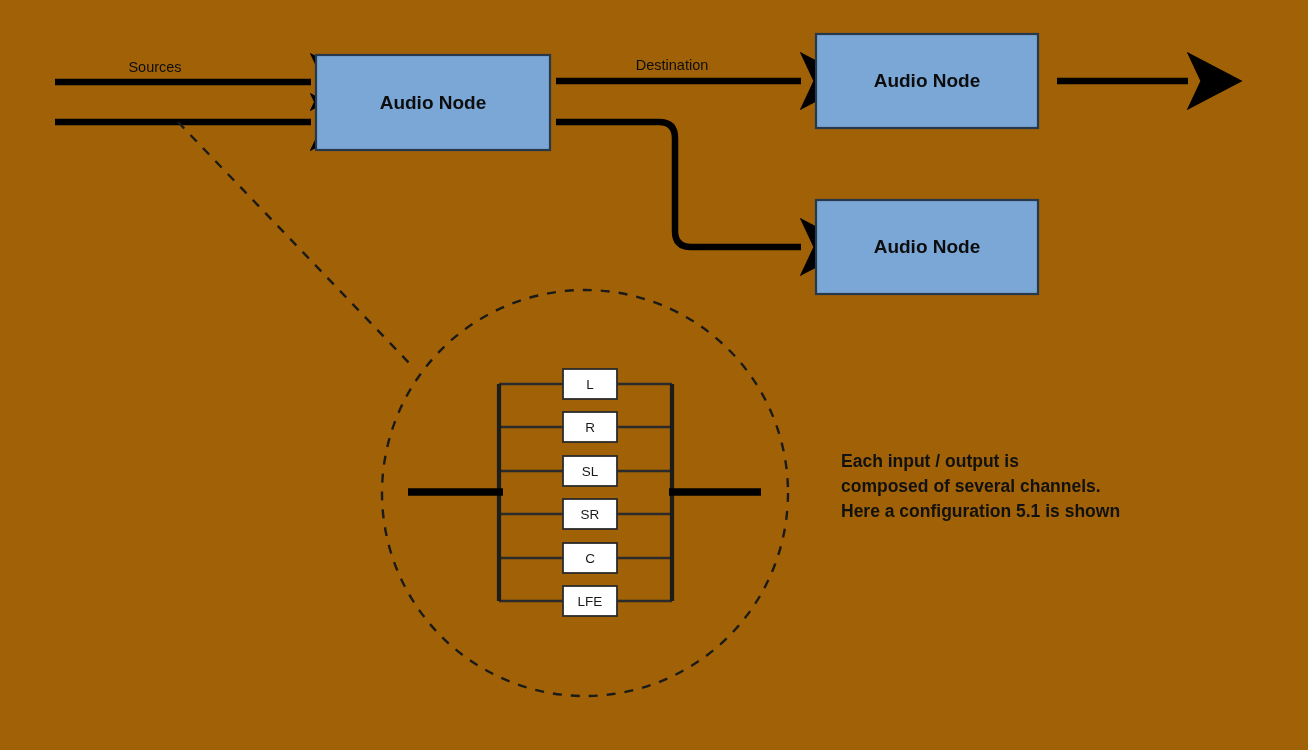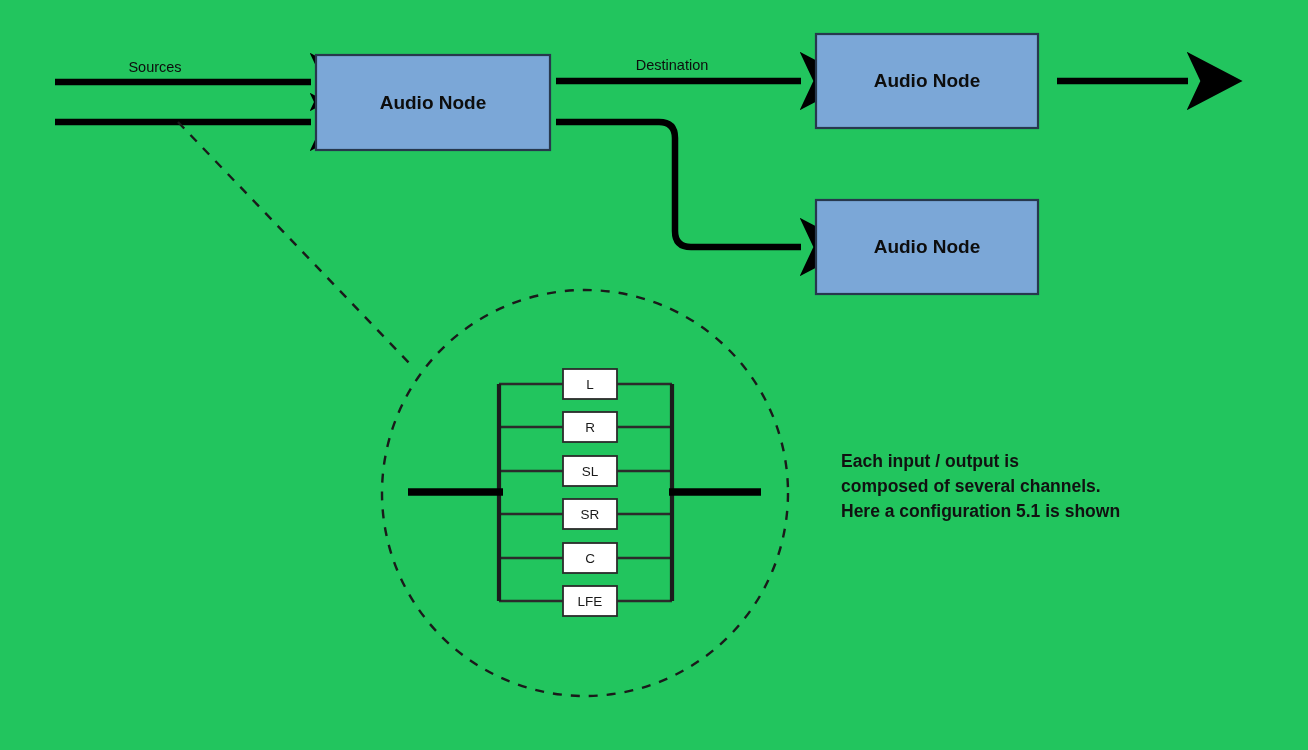--- a/index.html
+++ b/index.html
@@ -7,21 +7,21 @@
     padding: 0;
     background: #ffffff;
   }
   body {
     font-family: "Liberation Sans", sans-serif;
   }
   #canvas {
     position: relative;
     width: 1308px;
     height: 750px;
-    background: #22c55e;
+    background: #a16207;
     overflow: hidden;
   }
   #diagram-svg {
     position: absolute;
     left: 0;
     top: 0;
     width: 1308px;
     height: 750px;
   }
   .node-label {

